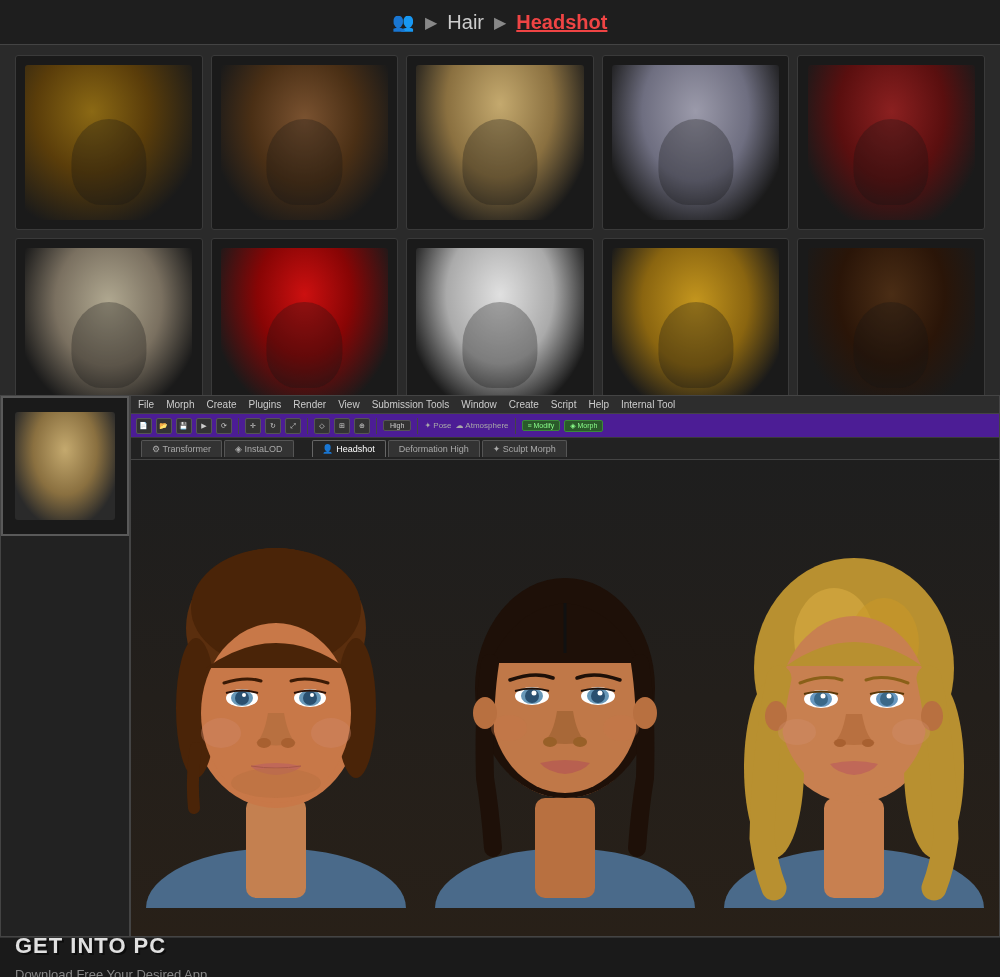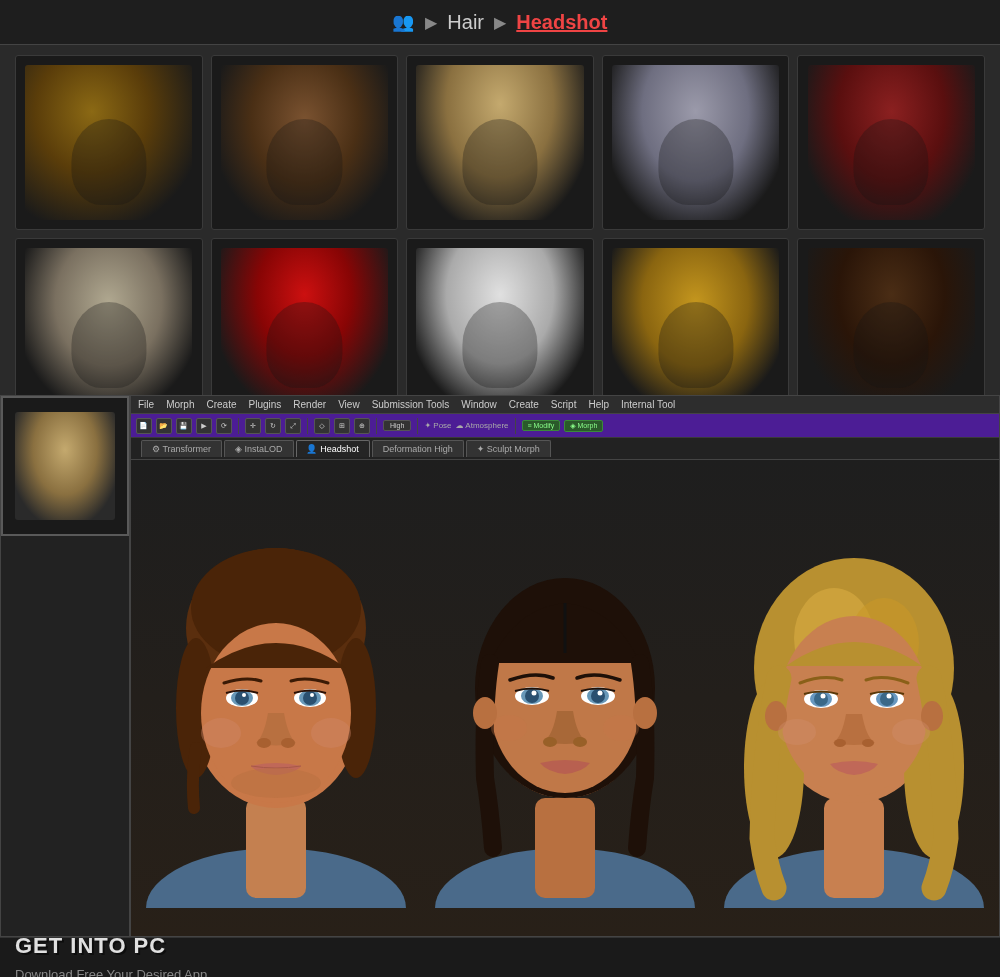--- a/index.html
+++ b/index.html
@@ -175,20 +175,21 @@
       border: 1px solid #555;
       border-bottom: none;
       border-radius: 2px 2px 0 0;
       cursor: pointer;
       color: #aaa;
     }
     .tab.active {
       background: #252525;
       color: #fff;
       border-color: #666;
+      margin-left: 16px;
     }
 
     
     .viewport {
       position: absolute;
       top: 64px;
       left: 0;
       right: 0;
       bottom: 0;
       background: #1a1a1a;

